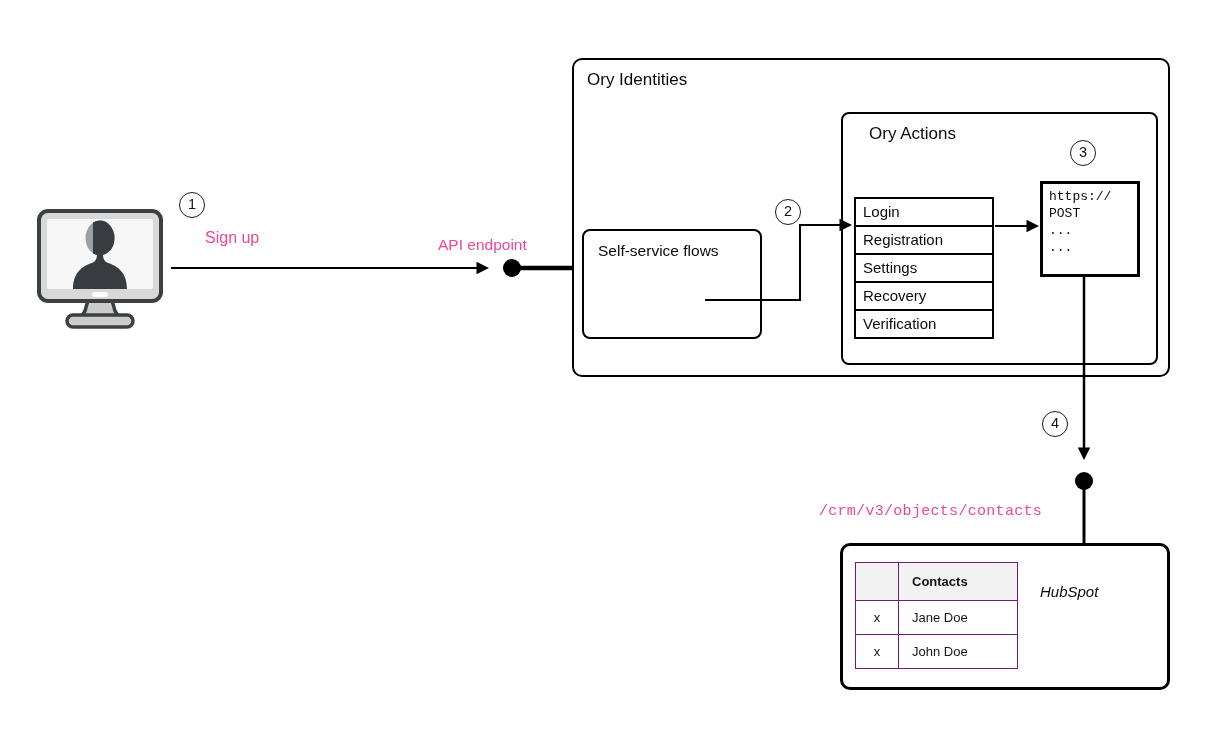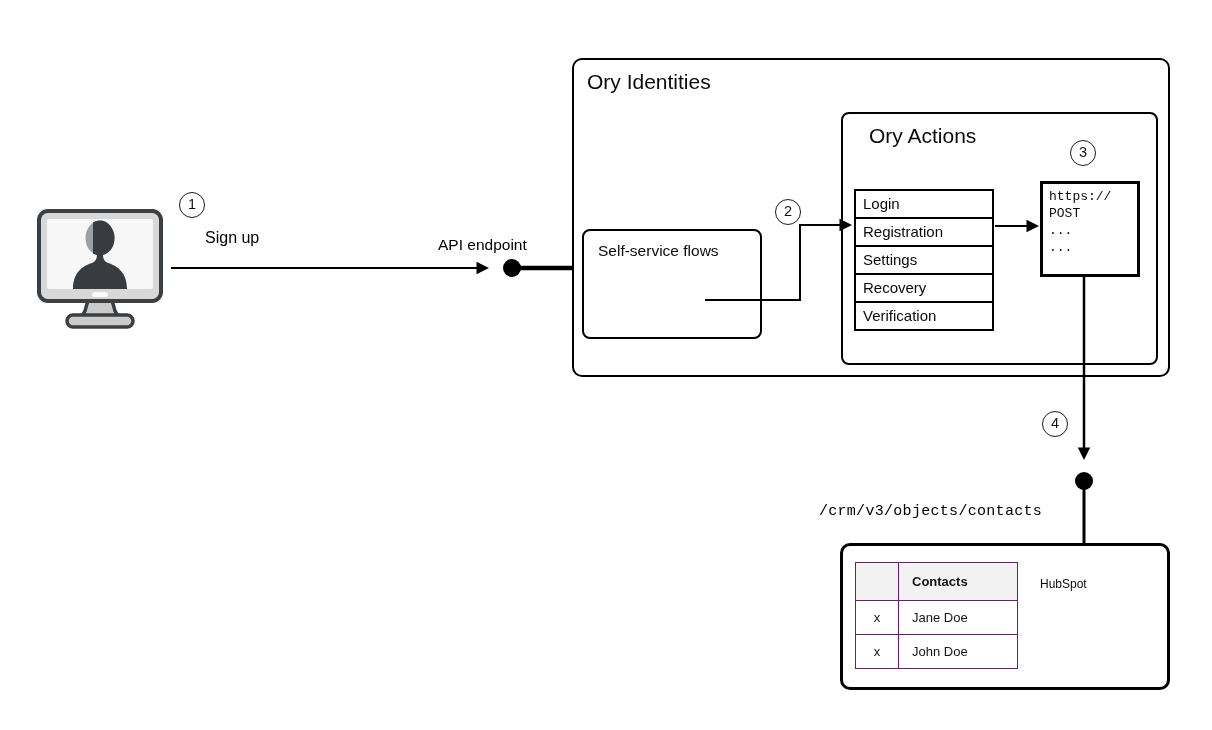--- a/index.html
+++ b/index.html
@@ -4,56 +4,56 @@
 <style>
   html,body{margin:0;padding:0;background:#ffffff;}
   *{box-sizing:border-box;}
   .canvas{
     position:relative;width:1212px;height:730px;background:#ffffff;overflow:hidden;
     font-family:"Liberation Sans",sans-serif;color:#0b0b0b;
   }
   .abs{position:absolute;}
   
   .frame{position:absolute;border:2px solid #000;border-radius:10px;background:transparent;}
-  .frame-title{display:inline-block;font-size:21px;color:#0b0b0b;white-space:nowrap;}
+  .frame-title{display:inline-block;font-size:17px;color:#0b0b0b;white-space:nowrap;}
   #ory-identities-box .frame-title{padding:10px 0 0 13px;}
   #self-service-box{border-radius:8px;}
   #self-service-box .frame-title{padding:11px 0 0 14px;font-size:15.5px;}
   #ory-actions-box{border-radius:8px;}
   #ory-actions-box .frame-title{padding:10px 0 0 26px;}
   
   .flows-list{position:absolute;left:854px;top:181px;width:140px;}
   .flow-row{
     height:30px;border:2px solid #000;margin-top:-2px;background:#fff;
     font-size:15px;line-height:26px;padding-left:7px;white-space:nowrap;
   }
-  .flow-row:first-child{margin-top:8px;}
+  .flow-row:first-child{margin-top:16px;}
   
   .code-box{
     position:absolute;left:1040px;top:181px;width:100px;height:96px;
     border:3px solid #000;background:#fff;padding:4px 0 0 6px;
     font-family:"Liberation Mono",monospace;font-size:13px;line-height:17px;color:#0b0b0b;
   }
   .code-line{white-space:pre;}
   
   .step-badge{
     position:absolute;width:26px;height:26px;border:1.5px solid #1b1b1b;border-radius:50%;
     background:#fff;font-size:14.5px;text-align:center;line-height:23px;color:#111;
   }
   
-  .lbl{position:absolute;white-space:nowrap;color:#000000;}
+  .lbl{position:absolute;white-space:nowrap;color:#ec4899;}
   #sign-up-label{left:205px;top:229px;font-size:16px;}
   #api-endpoint-label{left:438px;top:236px;width:126px;font-size:15.5px;}
   #crm-path-label{
     left:790px;top:503px;width:281px;text-align:center;
     font-family:"Liberation Mono",monospace;font-size:15px;letter-spacing:.3px;
   }
   
   #hubspot-box{border-width:3px;}
-  #hubspot-title{position:absolute;left:197px;top:31px;font-size:12px;white-space:nowrap;}
+  #hubspot-title{position:absolute;left:197px;top:37px;font-size:15px;white-space:nowrap;font-style:italic;}
   .contacts-table{
     position:absolute;left:12px;top:16px;border-collapse:collapse;
     font-size:13px;color:#151515;
   }
   .contacts-table td,.contacts-table th{
     border:1px solid #701a75;background:#fff;font-weight:normal;
   }
   .contacts-table th{background:#f2f2f2;font-weight:bold;text-align:left;}
   .contacts-table .c-mark{width:43px;text-align:center;}
   .contacts-table .c-name{width:119px;padding-left:13px;text-align:left;}

